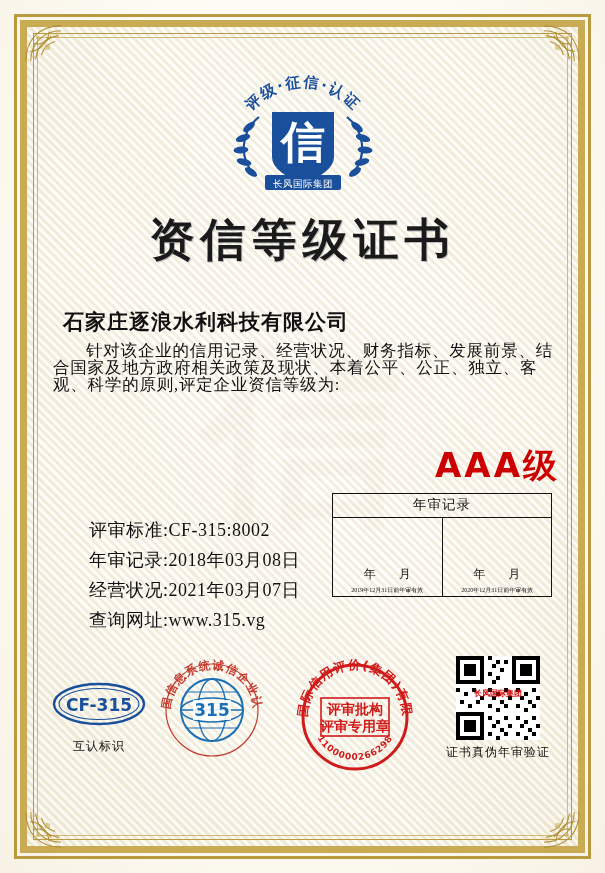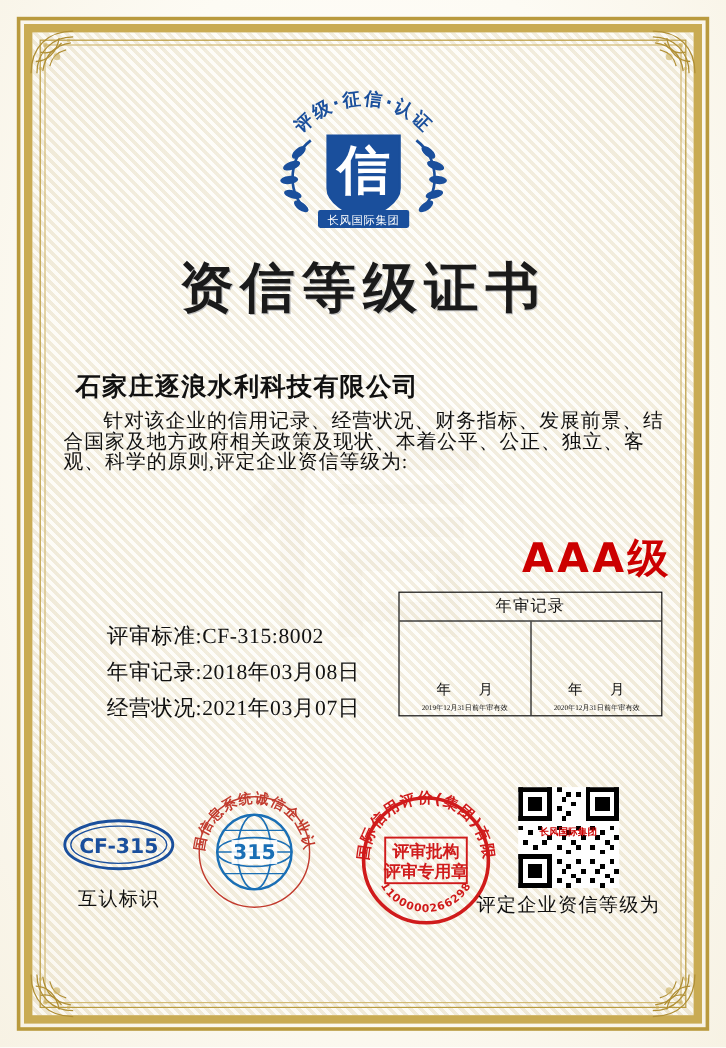--- a/index.html
+++ b/index.html
@@ -199,21 +199,21 @@
     bottom: 42px;
     left: 0; right: 0;
     height: 130px;
     text-decoration: underline;
   }
   .seal {
     position: absolute;
     text-align: center;
   }
   .seal .caption {
-    font-size: 16px;
+    font-size: 12px;
     color: #111;
     margin-top: 4px;
     letter-spacing: 1px;
   }
 
   .seal-cf { left: 6px; top: 22px; }
   .seal-globe { left: 112px; top: 0px; }
   .seal-red { left: 250px; top: 2px; }
   .qr-box { right: 10px; top: 0px; }
 
@@ -375,20 +375,21 @@
     <div class="body-text">
       <p>针对该企业的信用记录、经营状况、财务指标、发展前景、结合国家及地方政府相关政策及现状、本着公平、公正、独立、客观、科学的原则,评定企业资信等级为:</p>
     </div>
 
     <div class="grade">AAA级</div>
 
     <div class="info-block">
       <div>评审标准:CF-315:8002</div>
       <div>年审记录:2018年03月08日</div>
       <div>经营状况:2021年03月07日</div>
+      <div>查询网址:www.315.vg</div>
     </div>
 
     <div class="review-table">
       <div class="review-head">年审记录</div>
       <div class="review-body">
         <div class="review-cell">
           <div class="cell-ym">年 月</div>
           <div class="cell-note">2019年12月31日前年审有效</div>
         </div>
         <div class="review-cell">
@@ -517,19 +518,19 @@
                 <rect x="16" y="17" width="1" height="1"></rect>
               <rect x="18" y="18" width="1" height="1"></rect>
                 <rect x="20" y="17" width="1" height="1"></rect>
               <rect x="15" y="19" width="1" height="1"></rect>
                 <rect x="17" y="20" width="1" height="1"></rect>
               <rect x="19" y="19" width="1" height="1"></rect>
             </g>
           </svg>
           <div class="qr-text">长风国际集团</div>
         </div>
-        <div class="caption">评定企业资信等级为</div>
+        <div class="caption">证书真伪年审验证</div>
       </div>
 
     </div>
 
   </div>
 </div>
 
 </body></html>

